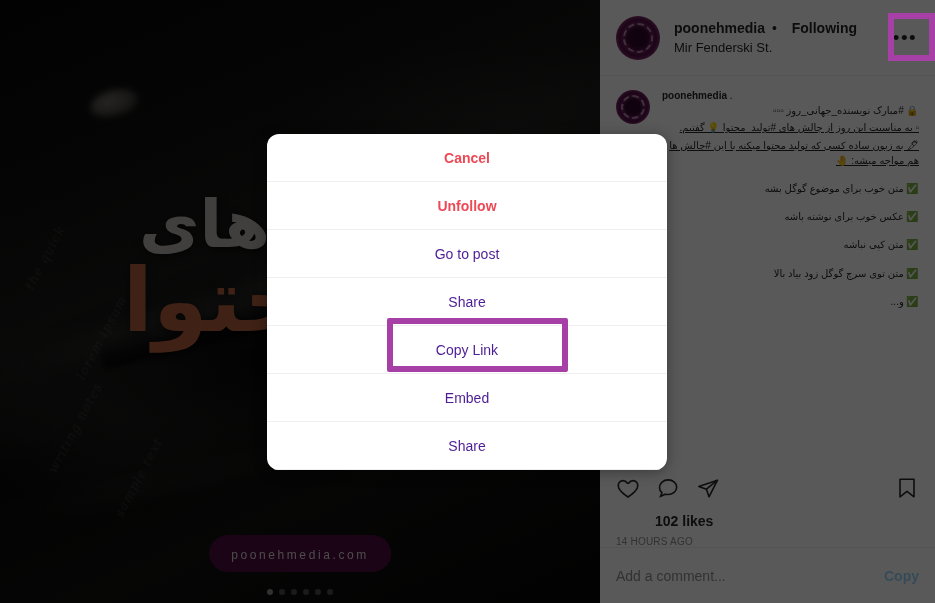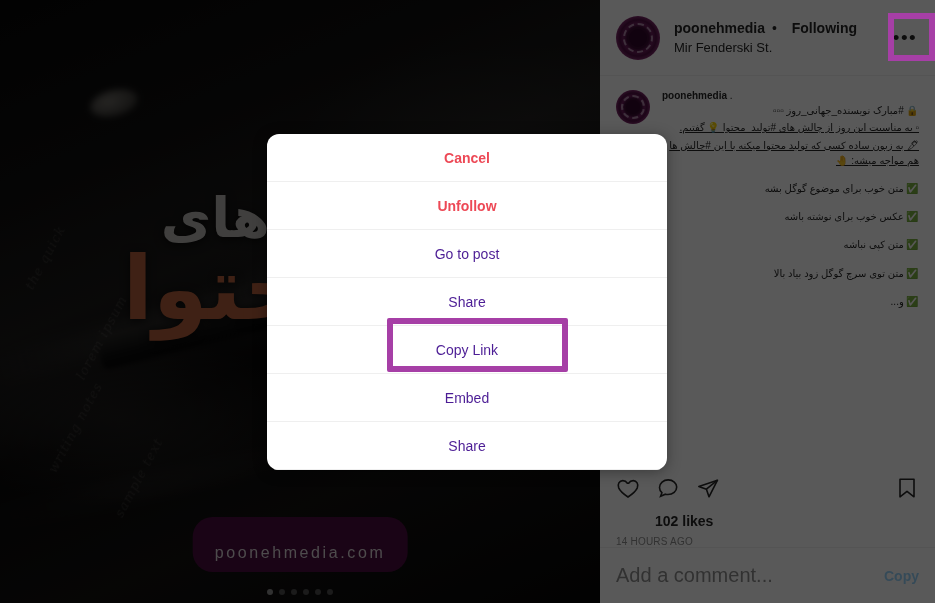--- a/index.html
+++ b/index.html
@@ -75,21 +75,21 @@
 
   .persian-art {
     position: absolute;
     right: 330px;
     top: 190px;
     text-align: right;
     line-height: 1.04;
     user-select: none;
   }
   .art-line-1 {
-    font-size: 55px;
+    font-size: 66px;
     font-weight: 700;
     color: #b8b6b2;
     direction: rtl;
     text-shadow: 0 2px 10px rgba(0,0,0,.6);
   }
   .art-line-2 {
     font-size: 88px;
     font-weight: 700;
     color: #b5603c;
     direction: rtl;
@@ -98,23 +98,23 @@
     text-shadow: 0 2px 10px rgba(0,0,0,.6);
   }
 
   .watermark {
     position: absolute;
     left: 50%;
     transform: translateX(-50%);
     bottom: 31px;
     background: #4b0d3f;
     color: #ddd6da;
-    font-size: 16px;
+    font-size: 12px;
     letter-spacing: 2.6px;
-    padding: 27px 22px 10px;
+    padding: 13px 22px 10px;
     border-radius: 20px;
     white-space: nowrap;
   }
   .carousel-dots {
     position: absolute;
     left: 50%;
     transform: translateX(-50%);
     bottom: 8px;
     display: flex;
     gap: 6px;
@@ -223,21 +223,21 @@
     border-top: 1px solid #efefef;
     height: 56px;
     display: flex;
     align-items: center;
     padding: 0 16px;
   }
   .comment-input {
     border: none;
     outline: none;
     flex: 1 1 auto;
-    font-size: 20px;
+    font-size: 14px;
     color: #1d4ed8;
     font-family: inherit;
     background: transparent;
   }
   .comment-input::placeholder { color: #8e8e8e; }
   .post-btn {
     font-size: 14px;
     font-weight: 600;
     color: #0095f6;
     opacity: .4;

